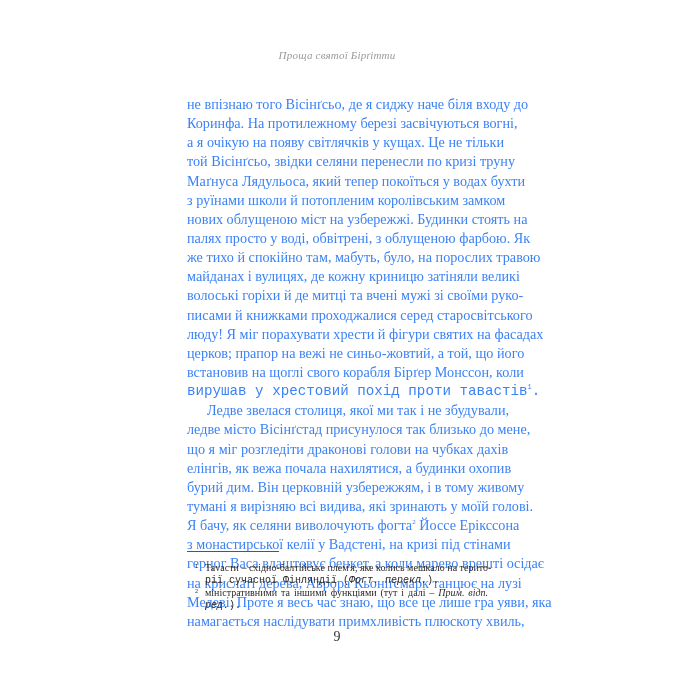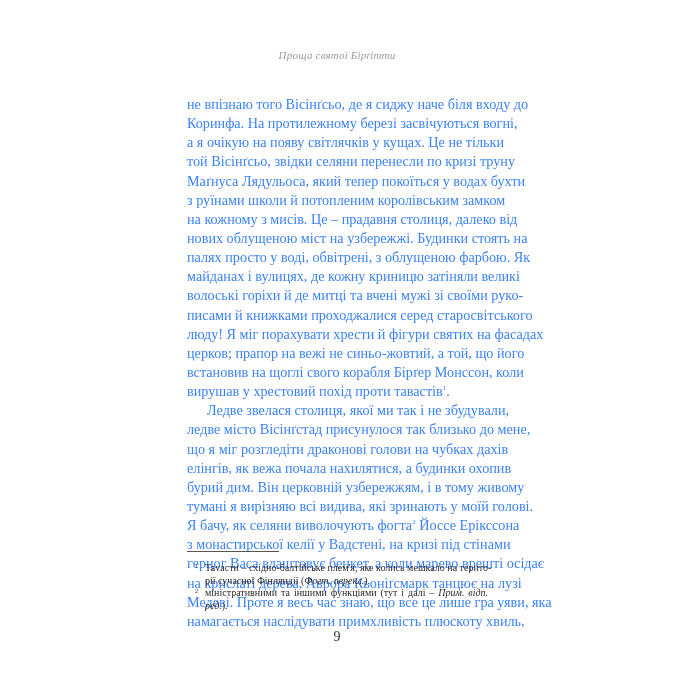--- a/index.html
+++ b/index.html
@@ -9,21 +9,21 @@
     position:absolute; left:187px; width:300px; top:49px;
     text-align:center; font-family:"Liberation Serif", serif; font-style:italic;
     font-size:11px; color:#9a9a9a; letter-spacing:0.2px;
   }
   .body-text {
     position:absolute; left:187px; top:95px; width:301px;
     font-family:"Liberation Serif", serif; font-size:14.2px; line-height:19.15px;
     color:#3b82f6;
   }
   .line { display:block; white-space:nowrap; text-align:justify; text-align-last:justify; height:19.15px; }
-  .line.last { text-align-last:left; }
+  .line.last { text-align-last:left;font-family:Liberation Mono, monospace; }
   .line.indent { padding-left:20px; }
   sup { font-size:7px; line-height:0; vertical-align:6px; }
   .rule { position:absolute; left:187px; top:551px; width:92px; height:0; border-top:1px solid #555; }
   .footnotes {
     position:absolute; left:187px; top:562px; width:301px;
     font-family:"Liberation Serif", serif; font-size:10px; line-height:12.6px; color:#2a2a2a;
   }
   .fn { position:relative; padding-left:18px; }
   .fn-num { position:absolute; left:8px; top:-2px; font-size:6px; }
   .fn .line { height:12.6px; }
@@ -39,23 +39,23 @@
 <div class="page">
   <div class="running-head">Проща святої Бірґітти</div>
 
   <div class="body-text">
     <span class="line">не впізнаю того Вісінґсьо, де я сиджу наче біля входу до</span>
     <span class="line">Коринфа. На протилежному березі засвічуються вогні,</span>
     <span class="line">а я очікую на появу світлячків у кущах. Це не тільки</span>
     <span class="line">той Вісінґсьо, звідки селяни перенесли по кризі труну</span>
     <span class="line">Маґнуса Лядульоса, який тепер покоїться у водах бухти</span>
     <span class="line">з руїнами школи й потопленим королівським замком</span>
-    <span class="line">на кожному з мисів. Це – прадавня столиця, далеко від</span>
     <span class="line">нових облущеною міст на узбережжі. Будинки стоять на</span>
     <span class="line">палях просто у воді, обвітрені, з облущеною фарбою. Як</span>
+    <span class="line">же тихо й спокійно там, мабуть, було, на порослих травою</span>
     <span class="line">майданах і вулицях, де кожну криницю затіняли великі</span>
     <span class="line">волоські горіхи й де митці та вчені мужі зі своїми руко-</span>
     <span class="line">писами й книжками проходжалися серед старосвітського</span>
     <span class="line">люду! Я міг порахувати хрести й фігури святих на фасадах</span>
     <span class="line">церков; прапор на вежі не синьо-жовтий, а той, що його</span>
     <span class="line">встановив на щоглі свого корабля Бірґер Монссон, коли</span>
     <span class="line last"><span>вирушав у хрестовий похід проти тавастів</span><sup>1</sup><span>.</span></span>
     <span class="line indent">Ледве звелася столиця, якої ми так і не збудували,</span>
     <span class="line">ледве місто Вісінґстад присунулося так близько до мене,</span>
     <span class="line">що я міг розгледіти драконові голови на чубках дахів</span>

